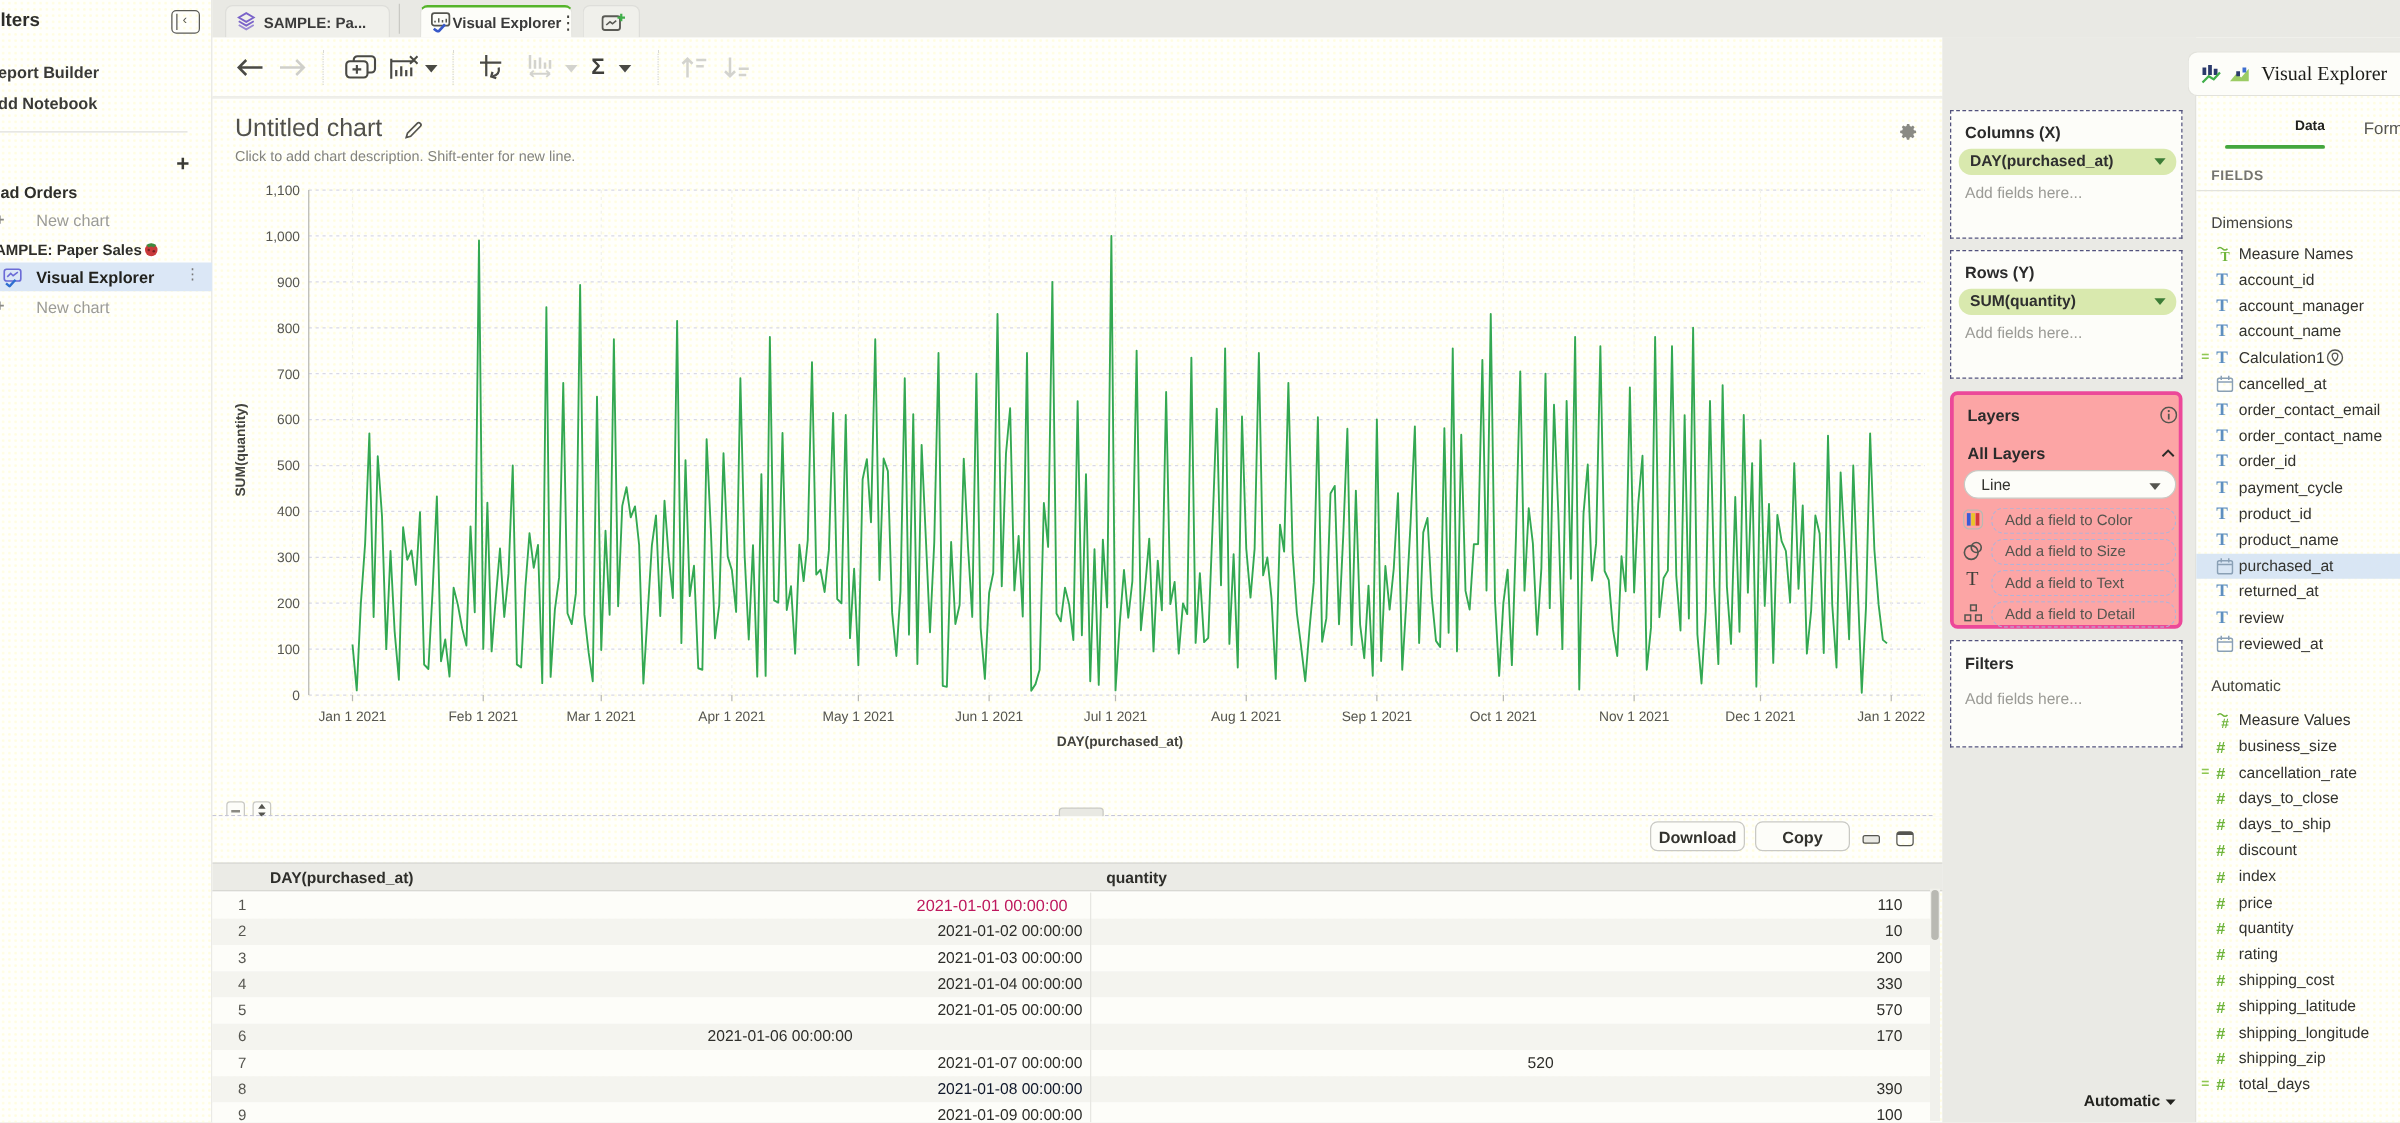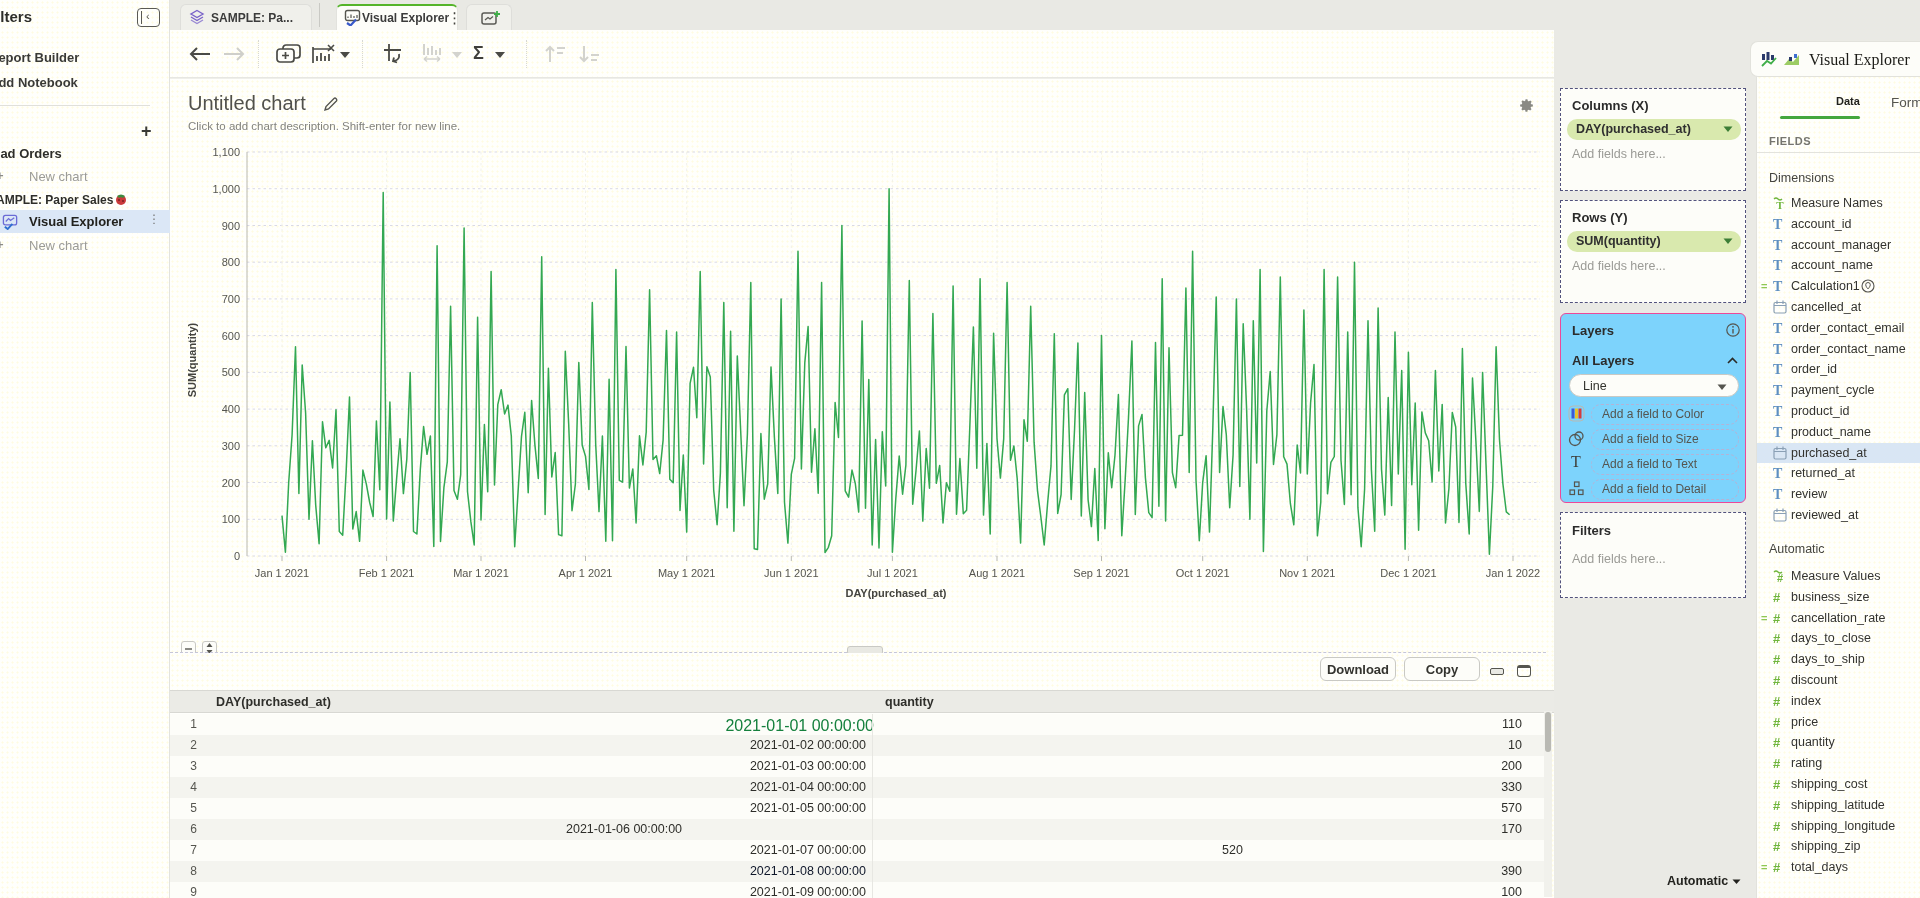--- a/index.html
+++ b/index.html
@@ -255,21 +255,21 @@
     <div class="abs" style="left:1150px;top:4px;width:76px;height:24px;border:1px solid #c9c9c4;border-radius:6px;background:#fdfdf9;text-align:center;line-height:23px;font-size:13px;font-weight:bold;color:#33332e;">Download</div>
     <div class="abs" style="left:1234px;top:4px;width:76px;height:24px;border:1px solid #c9c9c4;border-radius:6px;background:#fdfdf9;text-align:center;line-height:23px;font-size:13px;font-weight:bold;color:#33332e;">Copy</div>
     <div class="abs" style="left:1320px;top:15px;width:14px;height:7px;border:1.6px solid #55554f;border-radius:2px;background:#e9e9e3;"></div>
     <div class="abs" style="left:1347px;top:12px;width:14px;height:12px;border:1.5px solid #55554f;border-radius:3px;border-top-width:3.5px;"></div>
     <div class="abs" style="left:0;top:37px;width:1384px;height:23px;background:#ebebe6;border-top:1px solid #d8d8d3;border-bottom:1px solid #d8d8d3;">
         <span style="position:absolute;left:46px;top:4px;font-size:12.5px;font-weight:bold;color:#2e2e2a;">DAY(purchased_at)</span>
         <span style="position:absolute;left:715px;top:4px;font-size:12.5px;font-weight:bold;color:#2e2e2a;">quantity</span>
       </div>
 <div class="abs" style="left:0;top:61px;width:1374px;height:21px;background:#fdfdf9;">
         <span style="position:absolute;left:0;top:3px;width:27px;text-align:right;font-size:12px;color:#55554f;">1</span>
-        <span style="position:absolute;left:404px;top:3px;width:300px;text-align:right;font-size:16px;color:#15803d;">2021-01-01 00:00:00</span>
+        <span style="position:absolute;left:384px;top:3px;width:300px;text-align:right;font-size:13px;color:#be185d;">2021-01-01 00:00:00</span>
         <span style="position:absolute;left:1052px;top:3px;width:300px;text-align:right;font-size:12.5px;color:#2e2e2a;">110</span>
       </div>
 <div class="abs" style="left:0;top:82px;width:1374px;height:21px;background:#f4f4ef;">
         <span style="position:absolute;left:0;top:3px;width:27px;text-align:right;font-size:12px;color:#55554f;">2</span>
         <span style="position:absolute;left:396px;top:3px;width:300px;text-align:right;font-size:12.5px;color:#2e2e2a;">2021-01-02 00:00:00</span>
         <span style="position:absolute;left:1052px;top:3px;width:300px;text-align:right;font-size:12.5px;color:#2e2e2a;">10</span>
       </div>
 <div class="abs" style="left:0;top:103px;width:1374px;height:21px;background:#fdfdf9;">
         <span style="position:absolute;left:0;top:3px;width:27px;text-align:right;font-size:12px;color:#55554f;">3</span>
         <span style="position:absolute;left:396px;top:3px;width:300px;text-align:right;font-size:12.5px;color:#2e2e2a;">2021-01-03 00:00:00</span>
@@ -325,21 +325,21 @@
     <div class="dashpanel" style="top:170px;height:103px;">
       <div class="paneltitle abs" style="left:11px;top:9px;">Rows (Y)</div>
       <div class="greenpill" style="top:30px;">SUM(quantity)
         <svg style="position:absolute;right:8px;top:7px;" width="10" height="7" viewBox="0 0 10 7">
             <path d="M0.5 0.5 L5 6 L9.5 0.5 Z" fill="#3c7d36"></path>
           </svg>
       </div>
       <div class="addfields abs" style="left:11px;top:58px;">Add fields here...</div>
     </div>
 
-    <div class="abs" style="left:6px;top:283px;width:186px;height:190px;background:#7dd3fc;border:1px solid #ec4899;border-radius:6px;">
+    <div class="abs" style="left:6px;top:283px;width:186px;height:190px;background:#fca5a5;border:3px solid #ec4899;border-radius:6px;">
       <div class="paneltitle abs" style="left:11px;top:9px;">Layers</div>
       <svg class="abs" style="left:165px;top:9px;" width="14" height="14" viewBox="0 0 14 14">
         <circle cx="7" cy="7" r="6.2" fill="none" stroke="#55554f" stroke-width="1.2"></circle>
         <path d="M7 6 L7 10.5" stroke="#55554f" stroke-width="1.4"></path>
           <circle cx="7" cy="3.8" r="0.9" fill="#55554f"></circle>
       </svg>
       <div class="paneltitle abs" style="left:11px;top:39px;">All Layers</div>
       <svg class="abs" style="left:166px;top:43px;" width="11" height="7" viewBox="0 0 11 7">
           <path d="M1 6 L5.5 1.5 L10 6" fill="none" stroke="#2b2b27" stroke-width="1.6"></path>
         </svg>

